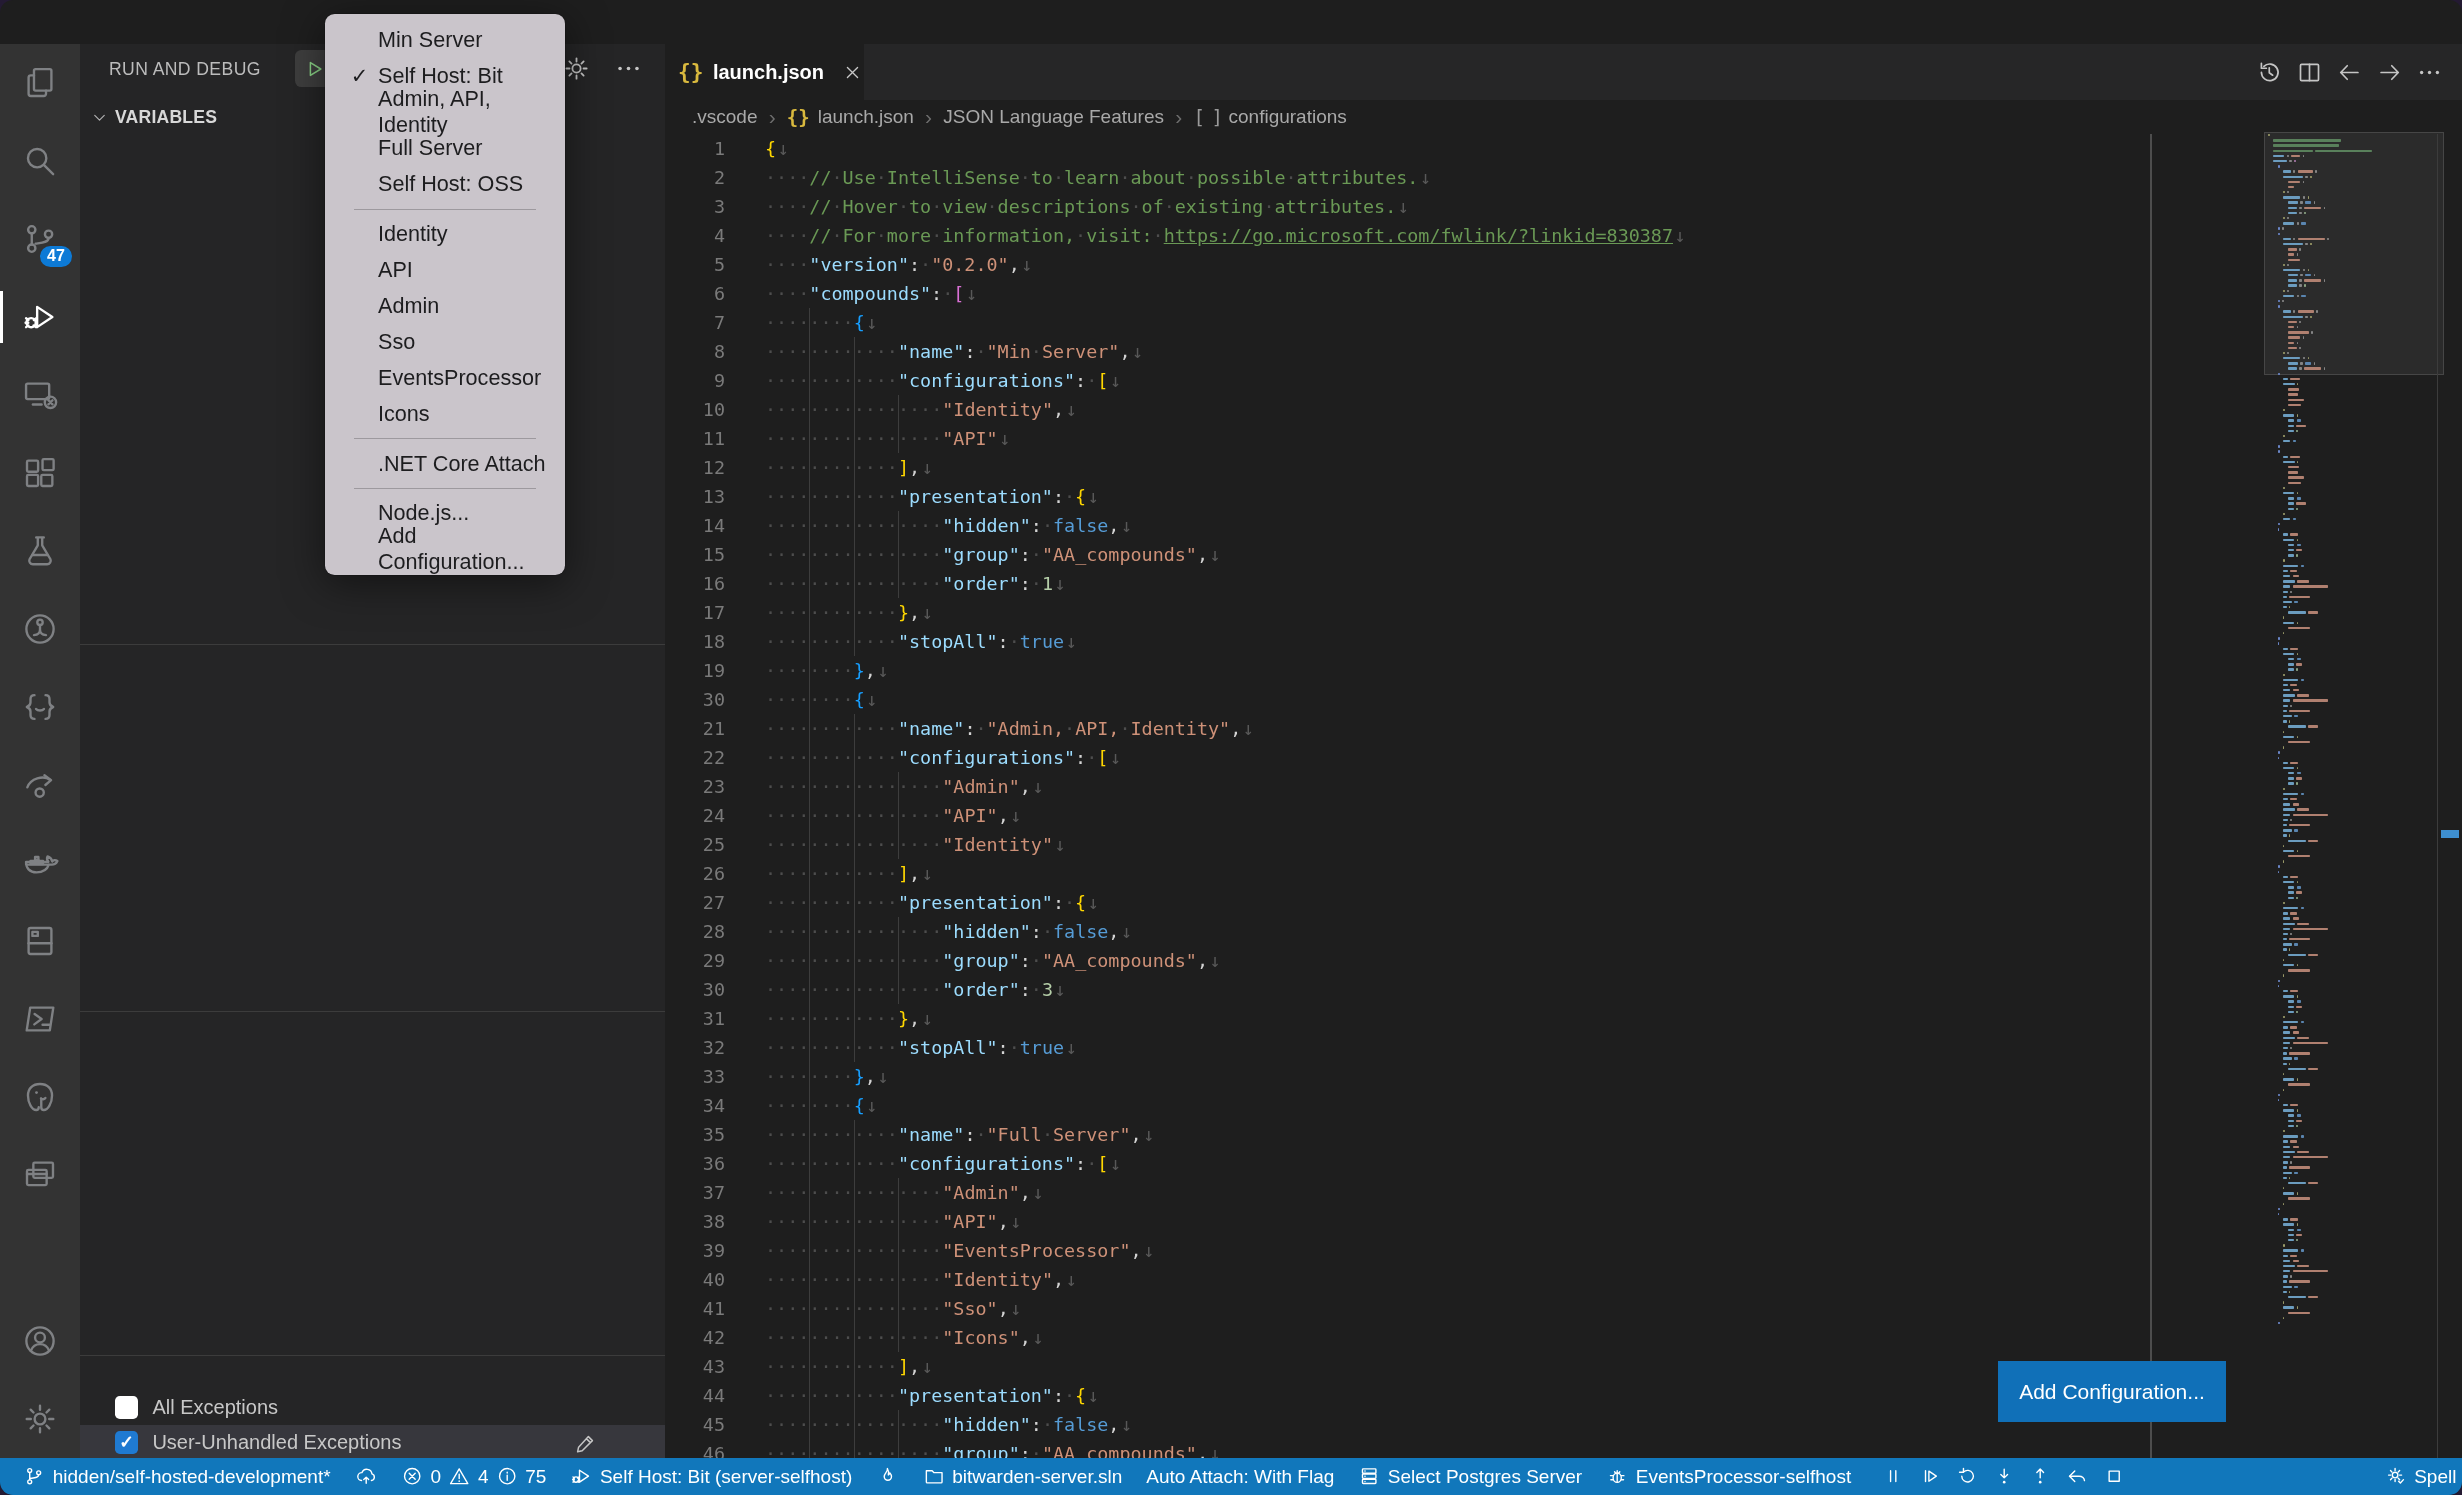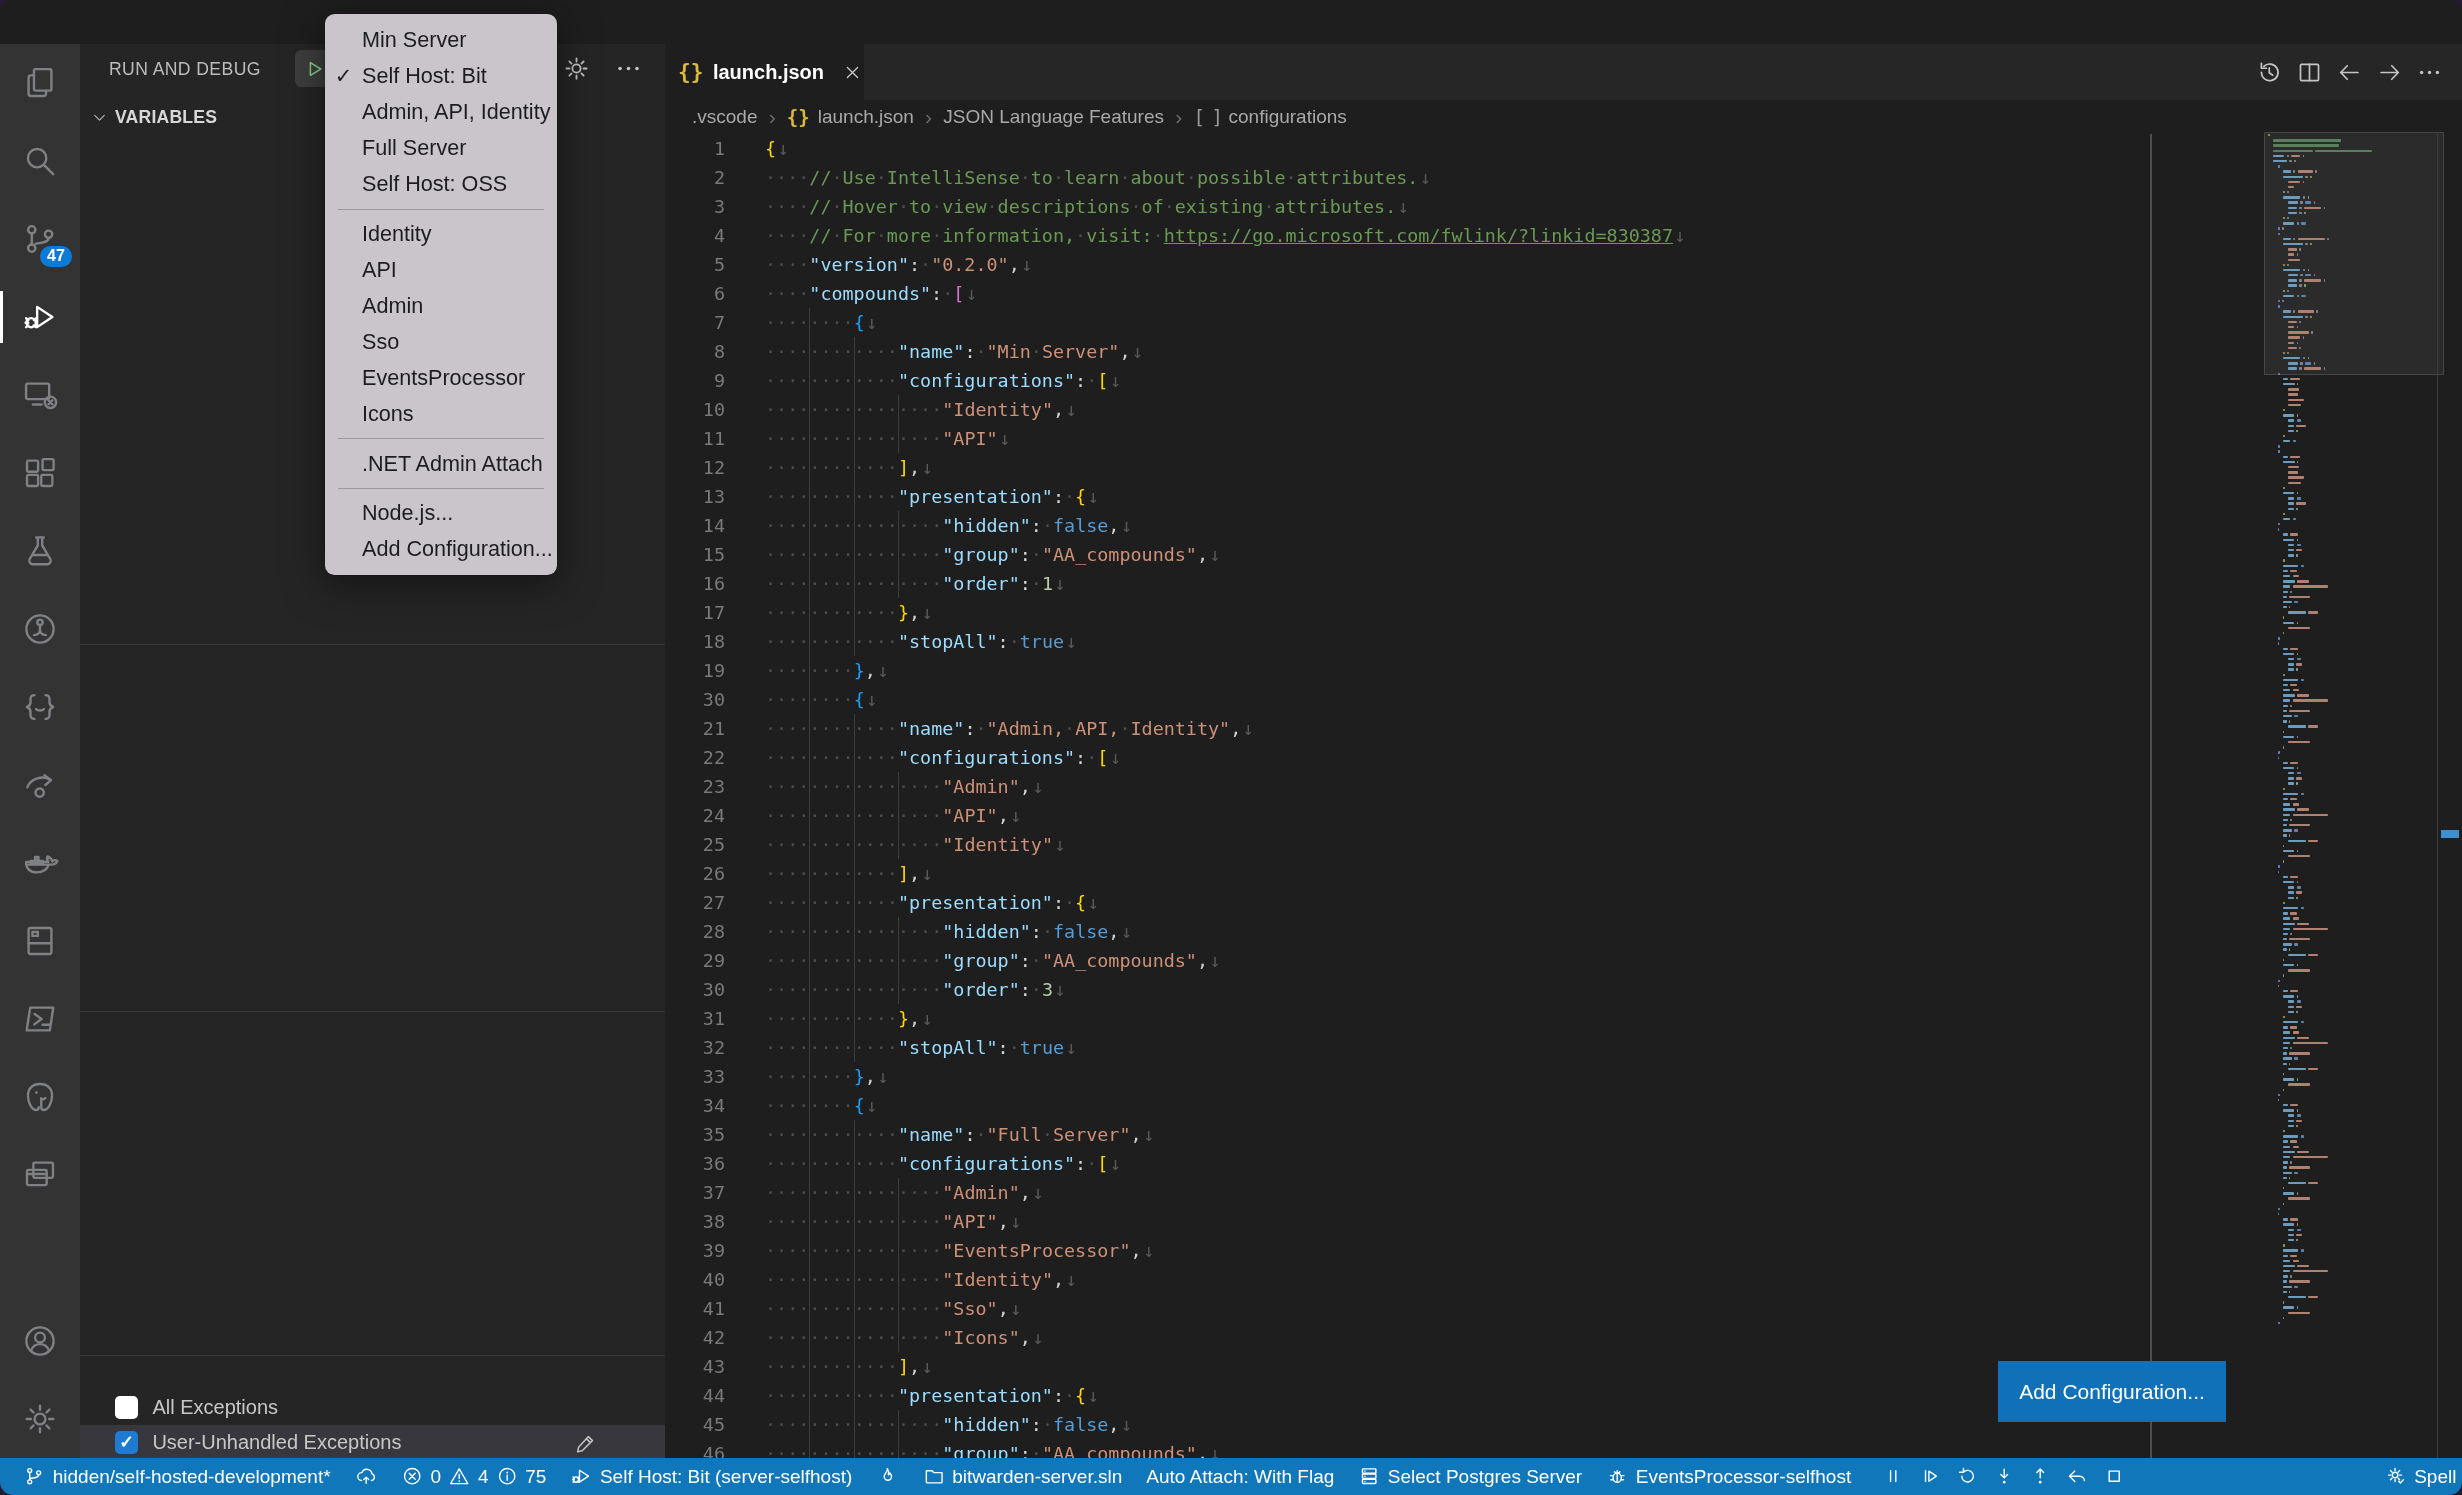--- a/index.html
+++ b/index.html
@@ -80,22 +80,22 @@
   .mm-row{display:flex;gap:2.4px;height:2.4px;margin-bottom:2.8px;}
   .mm-seg{height:2.4px;border-radius:0.8px;}
   .mm-viewport{position:absolute;left:2264px;top:132px;width:178px;height:241px;background:rgba(170,170,170,.10);
     border:0.8px solid rgba(170,170,170,.22);}
   .scrollstrip{position:absolute;right:0;top:134px;width:24px;bottom:37px;border-left:0.8px solid #3c3c3c;}
   .scroll-deco{position:absolute;right:3.2px;top:696px;width:17.6px;height:8px;background:#3e8fd0;}
   
   .add-config{position:absolute;left:1998px;top:1361px;width:228px;height:61px;background:#1070b8;color:#ffffff;
     font-size:21px;display:flex;align-items:center;justify-content:center;border:none;}
   
-  .config-menu{position:absolute;left:325px;top:14.4px;width:232px;background:#cac5cb;border-radius:9.6px;
-    box-shadow:0 8px 40px rgba(0,0,0,.5), 0 0 0 0.8px rgba(0,0,0,.15);padding:8px 0;color:#1d1d1f;}
+  .config-menu{position:absolute;left:325px;top:14.4px;width:208px;background:#cac5cb;border-radius:9.6px;
+    box-shadow:0 8px 40px rgba(0,0,0,.5), 0 0 0 0.8px rgba(0,0,0,.15);padding:8px 16px;color:#1d1d1f;}
   .menu-item{height:36px;display:flex;align-items:center;font-size:21.6px;}
   .menu-check{width:37px;text-align:center;font-size:21px;flex:0 0 auto;}
   .menu-sep{height:0.8px;background:rgba(0,0,0,.22);margin:6.4px 13px;}
   
   .statusbar{position:absolute;left:0;right:0;bottom:0;height:37px;background:#1177bb;color:#ffffff;
     display:flex;align-items:center;font-size:19px;border-radius:0 0 11.2px 11.2px;overflow:hidden;}
   .sb-left{display:flex;align-items:center;height:100%;padding-left:11.2px;flex:1;min-width:0;}
   .sb-right{display:flex;align-items:center;height:100%;margin-right:-6.4px;}
   .sb-item{display:flex;align-items:center;gap:7.2px;padding:0 12px;height:100%;white-space:nowrap;}
   .sb-item svg{width:22.4px;height:22.4px;}
@@ -1365,21 +1365,21 @@
         <span class="menu-check"></span>
         <span class="menu-label">EventsProcessor</span>
       </div>
       <div class="menu-item">
         <span class="menu-check"></span>
         <span class="menu-label">Icons</span>
       </div>
       <div class="menu-sep"></div>
       <div class="menu-item">
         <span class="menu-check"></span>
-        <span class="menu-label">.NET Admin Attach</span>
+        <span class="menu-label">.NET Core Attach</span>
       </div>
       <div class="menu-sep"></div>
       <div class="menu-item">
         <span class="menu-check"></span>
         <span class="menu-label">Node.js...</span>
       </div>
       <div class="menu-item">
         <span class="menu-check"></span>
         <span class="menu-label">Add Configuration...</span>
       </div>

